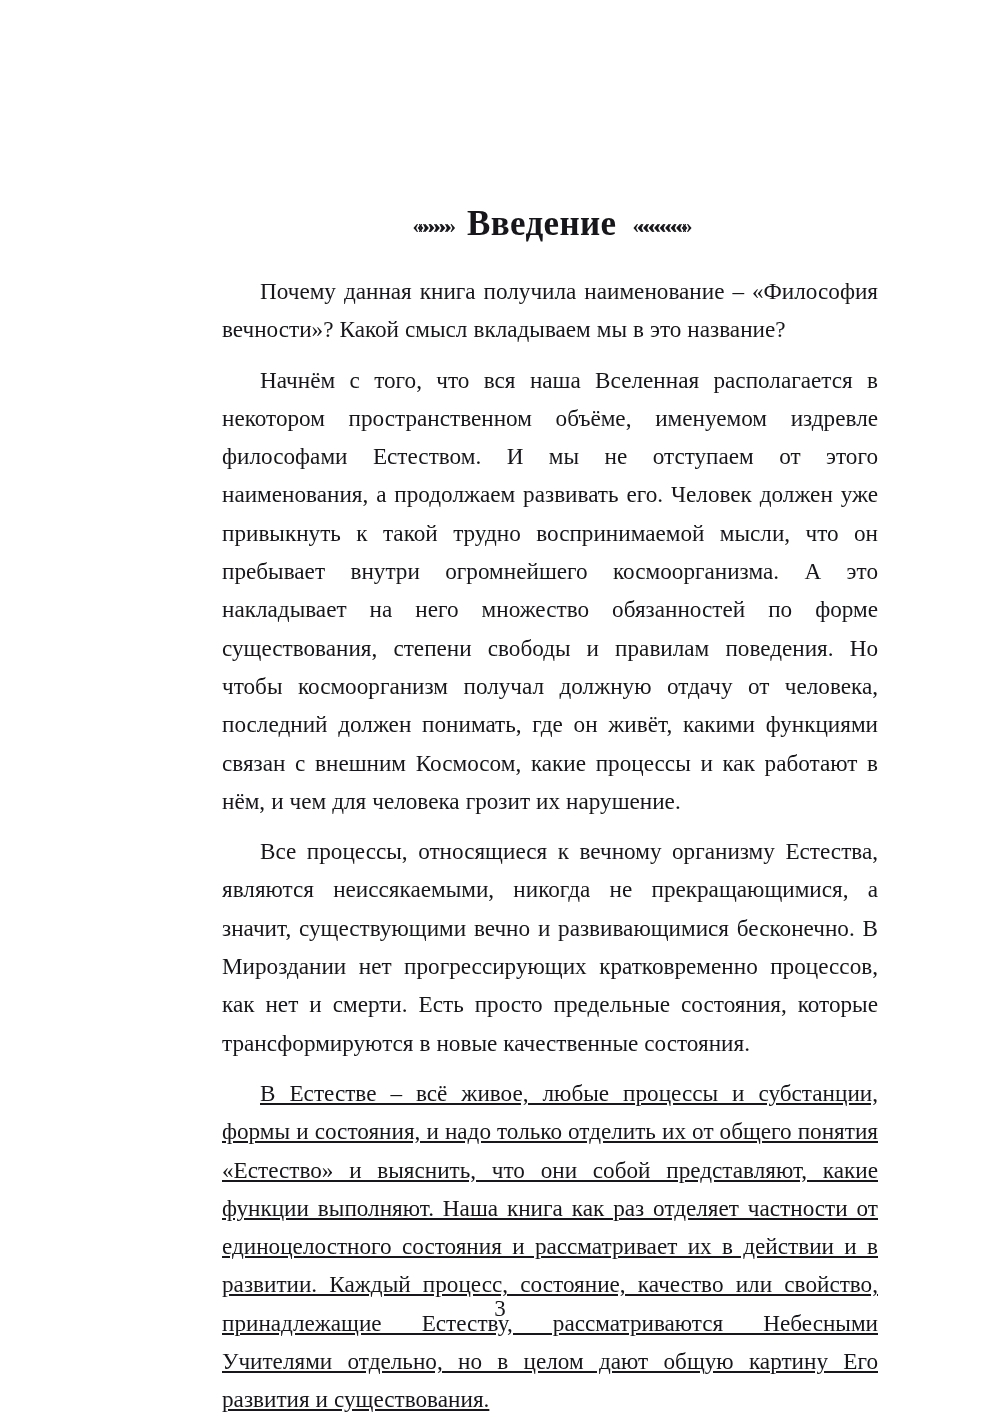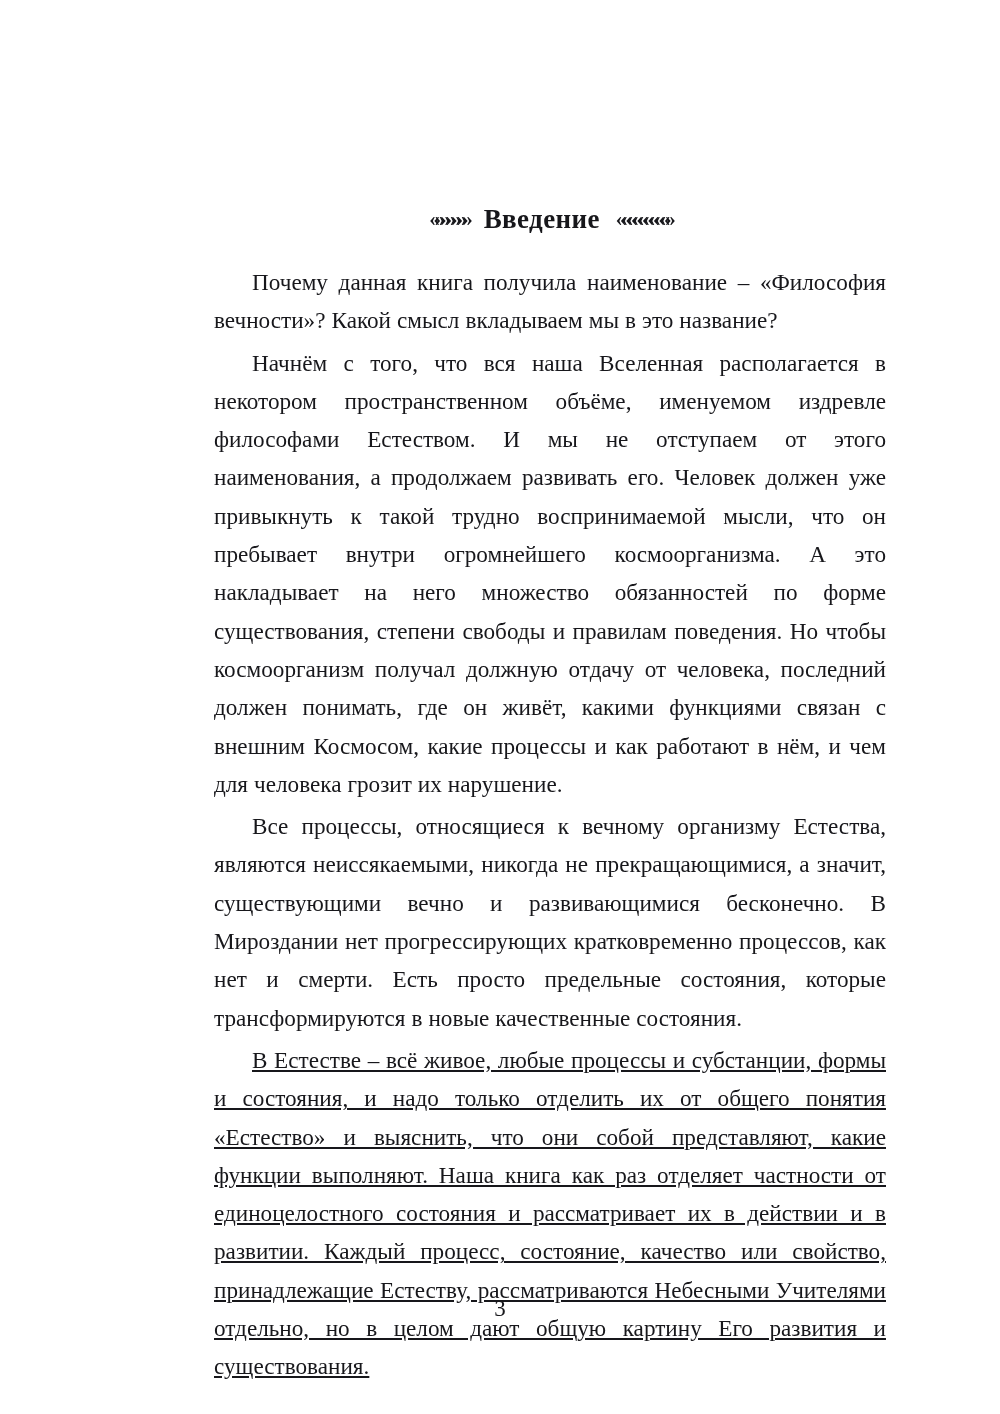--- a/index.html
+++ b/index.html
@@ -49,28 +49,28 @@
     font-size: 21px;
     font-weight: bold;
     letter-spacing: -5.0px;
     color: #17171b;
     position: relative;
     top: -2px;
   }
   .ornament-left  { letter-spacing: -5.0px; }
   .ornament-right { letter-spacing: -5.0px; }
   .chapter-title {
-    font-size: 27px;
+    font-size: 35px;
     font-weight: bold;
     letter-spacing: 0.4px;
   }
 
   
   p.body-par {
-    margin: 4px;
+    margin: 12px;
     text-indent: 38px;
     text-align: justify;
     text-justify: inter-word;
     font-size: 23.2px;
     line-height: 38.3px;
     hyphens: manual;
     word-spacing: 0.2px;
   }
   p.body-par:last-of-type { margin-bottom: 0; text-decoration: underline; }
 

